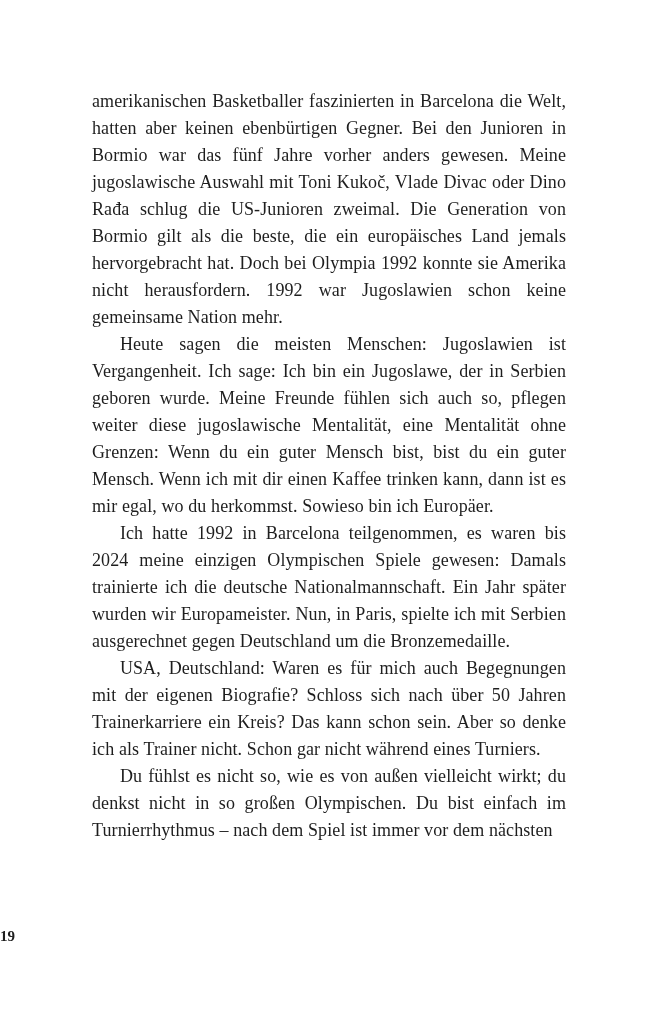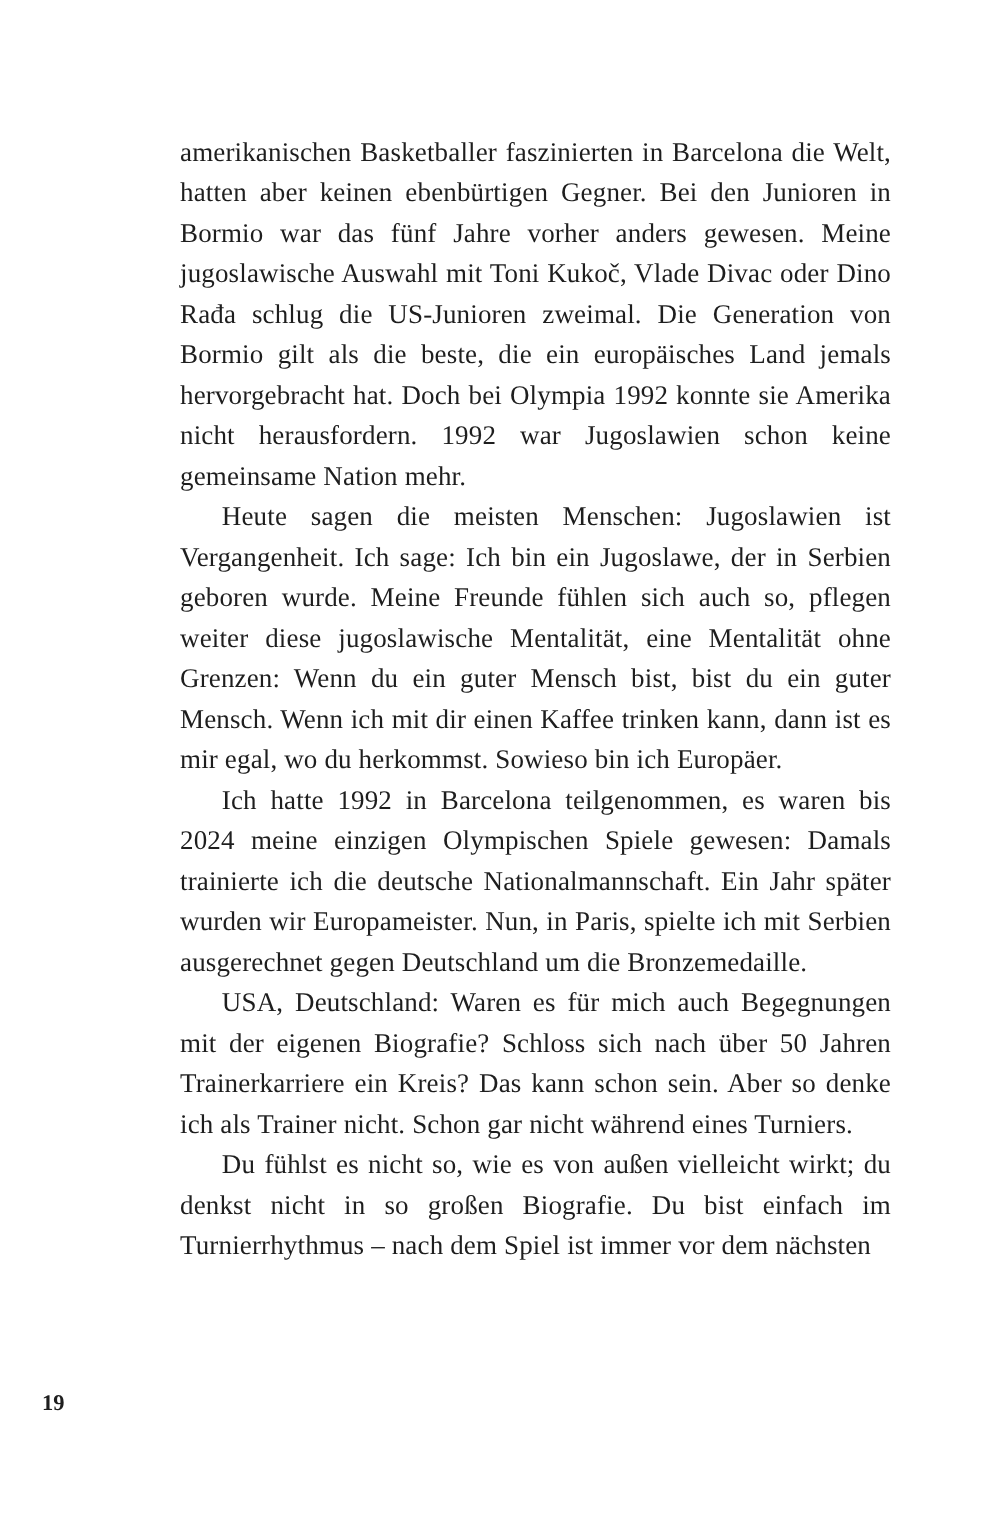--- a/index.html
+++ b/index.html
@@ -12,21 +12,20 @@
     height: 1020px;
     position: relative;
     font-family: "Liberation Serif", "DejaVu Serif", serif;
     color: #1e1e1e;
     overflow: hidden;
   }
   .book-page {
     position: absolute;
     inset: 0;
     background: #ffffff;
-    margin-left: 28px;
   }
   .text-block {
     position: absolute;
     left: 92px;
     top: 88px;
     width: 474px;
     font-size: 18px;
     line-height: 27px;
     text-align: justify;
     text-justify: inter-word;
@@ -55,16 +54,16 @@
 </style>
 </head>
 <body>
 
 <div class="book-page">
   <div class="text-block" lang="de">
     <p class="first">amerikanischen Basketballer faszinierten in Barcelona die Welt, hatten aber keinen ebenbürtigen Gegner. Bei den Junioren in Bormio war das fünf Jahre vorher anders gewesen. Meine jugoslawische Auswahl mit Toni Kukoč, Vlade Divac oder Dino Rađa schlug die US-Junioren zweimal. Die Generation von Bormio gilt als die beste, die ein europäisches Land jemals hervorgebracht hat. Doch bei Olympia 1992 konnte sie Amerika nicht herausfordern. 1992 war Jugoslawien schon keine gemeinsame Nation mehr.</p>
     <p>Heute sagen die meisten Menschen: Jugoslawien ist Vergangenheit. Ich sage: Ich bin ein Jugoslawe, der in Serbien geboren wurde. Meine Freunde fühlen sich auch so, pflegen weiter diese jugoslawische Mentalität, eine Mentalität ohne Grenzen: Wenn du ein guter Mensch bist, bist du ein guter Mensch. Wenn ich mit dir einen Kaffee trinken kann, dann ist es mir egal, wo du herkommst. Sowieso bin ich Europäer.</p>
     <p>Ich hatte 1992 in Barcelona teilgenommen, es waren bis 2024 meine einzigen Olympischen Spiele gewesen: Damals trainierte ich die deutsche Nationalmannschaft. Ein Jahr später wurden wir Europameister. Nun, in Paris, spielte ich mit Serbien ausgerechnet gegen Deutschland um die Bronzemedaille.</p>
     <p>USA, Deutschland: Waren es für mich auch Begegnungen mit der eigenen Biografie? Schloss sich nach über 50 Jahren Trainerkarriere ein Kreis? Das kann schon sein. Aber so denke ich als Trainer nicht. Schon gar nicht während eines Turniers.</p>
-    <p>Du fühlst es nicht so, wie es von außen vielleicht wirkt; du denkst nicht in so großen Biografie. Du bist einfach im Turnierrhythmus – nach dem Spiel ist immer vor dem nächsten</p>
+    <p>Du fühlst es nicht so, wie es von außen vielleicht wirkt; du denkst nicht in so großen Olympischen. Du bist einfach im Turnierrhythmus – nach dem Spiel ist immer vor dem nächsten</p>
   </div>
   <div class="page-number">19</div>
 </div>
 
 </body></html>

